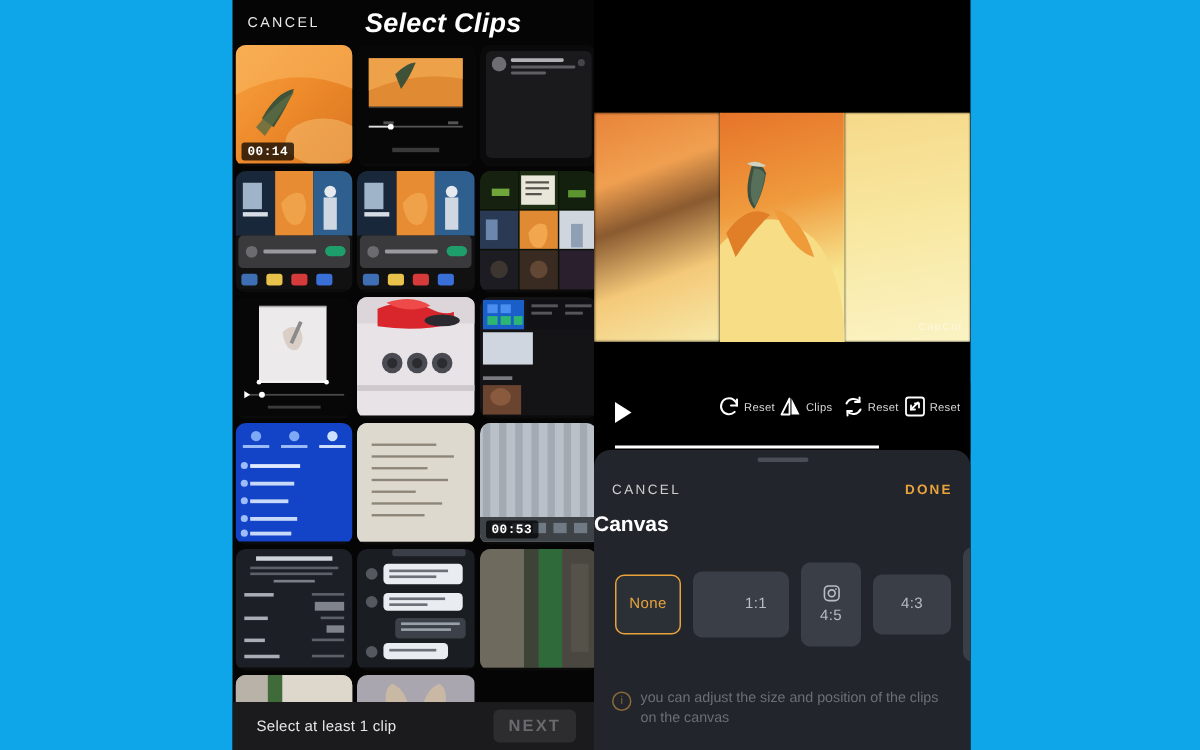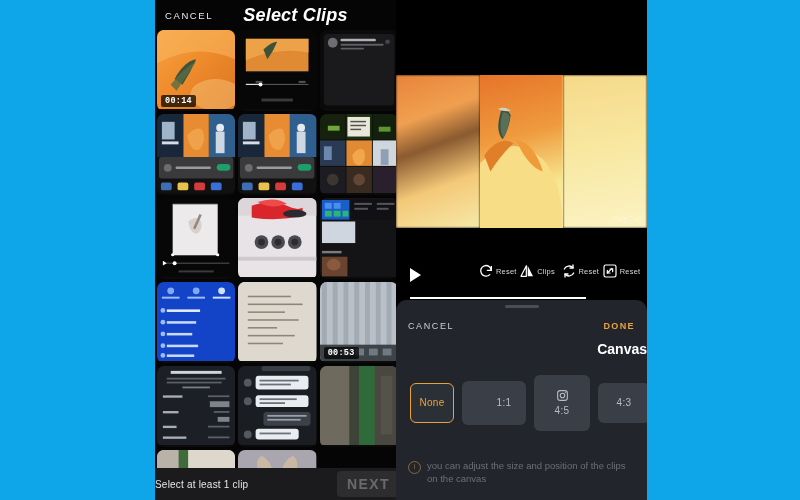--- a/index.html
+++ b/index.html
@@ -11,23 +11,23 @@
   .lp-header{height:30px;display:flex;align-items:center;position:relative;}
   .cancel-txt{position:absolute;left:10px;color:#e8e8e8;font-size:9.5px;letter-spacing:1.6px;font-weight:400;}
   .select-clips{position:absolute;left:0;right:0;text-align:center;color:#ffffff;font-size:18px;font-weight:700;letter-spacing:.2px;padding-left:36px;font-style:italic;}
 
   .grid{position:absolute;left:0;top:30px;right:0;bottom:0;display:grid;grid-template-columns:repeat(3,1fr);grid-auto-rows:81px;gap:3px;padding:0 2px;}
   .cell{position:relative;overflow:hidden;background:#0b0b0b;font-family:Liberation Mono, monospace;}
   .cell.r{border-radius:7px;}
   .dur{position:absolute;left:4px;bottom:4px;background:rgba(0,0,0,.72);color:#fff;font-size:8.5px;padding:1px 4px;border-radius:2px;letter-spacing:.3px;font-weight:600;}
   .full{position:absolute;inset:0;}
 
-  .lp-footer{position:absolute;left:0;right:0;bottom:0;height:32px;background:#1b1b1d;display:flex;align-items:center;justify-content:space-between;padding:0 0;box-sizing:border-box;}
+  .lp-footer{position:absolute;left:0;right:0;bottom:0;height:32px;background:#1b1b1d;display:flex;align-items:center;justify-content:space-between;padding:0 16px;box-sizing:border-box;}
   .lp-footer .hint{color:#e6e6e6;font-size:10px;letter-spacing:.2px;}
-  .next-btn{background:#2d2d30;color:#6a6a6d;font-size:14px;letter-spacing:1.4px;padding:5px 10px;border-radius:4px;font-weight:600;}
+  .next-btn{background:#2d2d30;color:#6a6a6d;font-size:11px;letter-spacing:1.4px;padding:5px 10px;border-radius:4px;font-weight:600;}
 
   
   .right-panel{position:absolute;left:396px;top:0;width:251px;height:500px;background:#000000;overflow:hidden;}
   .preview-wrap{position:absolute;left:0;top:75px;width:251px;height:153px;background:#000;overflow:hidden;}
   .preview{position:absolute;inset:0;display:flex;}
   .pv{flex:1;height:100%;}
   .pv1{background:linear-gradient(160deg,#e8833a 0%,#f0a050 28%,#8a5a30 46%,#f4c979 70%,#f6e9a8 100%);filter:blur(1.2px);}
   .pv2{position:relative;background:linear-gradient(165deg,#e6742a 0%,#ef9a3d 40%,#f7e58e 72%,#f9eda6 100%);}
   .pv3{background:linear-gradient(170deg,#f6d98a 0%,#f8e79f 45%,#fbf3c4 100%);filter:blur(.8px);}
   .stem{position:absolute;left:12%;top:8%;width:38%;height:58%;}
@@ -39,28 +39,28 @@
   .tool{width:46px;display:flex;align-items:center;gap:2px;}
   .tool svg{display:block;}
   .tool span{color:#d7d7d7;font-size:7.5px;letter-spacing:.2px;}
   .progress{position:absolute;left:14px;top:42px;width:176px;height:1.5px;background:#ffffff;}
 
   
   .sheet{position:absolute;left:0;bottom:0;width:251px;height:200px;background:#22252b;border-radius:11px 11px 0 0;overflow:hidden;}
   .grabber{position:absolute;left:50%;top:5px;transform:translateX(-50%);width:34px;height:3px;border-radius:2px;background:#4a4d55;}
   .sheet-head{position:absolute;left:0;right:0;top:12px;height:28px;display:flex;align-items:center;justify-content:space-between;padding:0 12px;box-sizing:border-box;}
   .sheet-cancel{color:#cfcfcf;font-size:9px;letter-spacing:1.6px;}
-  .sheet-title{position:absolute;left:0;right:0;text-align:right;color:#ffffff;font-size:14px;font-weight:700;pointer-events:none;margin-top:45px;}
+  .sheet-title{position:absolute;left:0;right:0;text-align:left;color:#ffffff;font-size:14px;font-weight:700;pointer-events:none;margin-top:45px;}
   .sheet-done{color:#e8a33d;font-size:9px;letter-spacing:1.4px;font-weight:700;position:relative;}
 
   .ratios{position:absolute;left:0;right:0;top:60px;height:85px;display:flex;align-items:center;gap:8px;padding-left:14px;}
   .ratio{background:#3a3e46;border-radius:6px;display:flex;flex-direction:column;align-items:center;justify-content:center;gap:3px;flex:none;color:#b9bcc2;font-size:10px;letter-spacing:.3px;}
   .ratio.none{width:44px;height:40px;border:1.5px solid #e8a33d;background:#2b2f36;color:#e8a33d;box-sizing:border-box;}
   .ratio.one{width:44px;height:44px;padding-left:20px;}
-  .ratio.fourfive{width:56px;height:56px;}
+  .ratio.fourfive{width:40px;height:56px;}
   .ratio.fourthree{width:52px;height:40px;text-align:right;}
   .ratio.ninesixteen{width:44px;height:76px;}
 
   .note{position:absolute;left:12px;right:10px;bottom:14px;display:flex;gap:6px;align-items:flex-start;}
   .note-i{flex:none;width:11px;height:11px;border-radius:50%;border:1px solid #8a6a3a;color:#8a6a3a;font-size:7.5px;line-height:10px;text-align:center;margin-top:1px;}
   .note-t{color:#6c6f76;font-size:9.5px;line-height:1.35;}
 </style>
 </head>
 <body>
 

